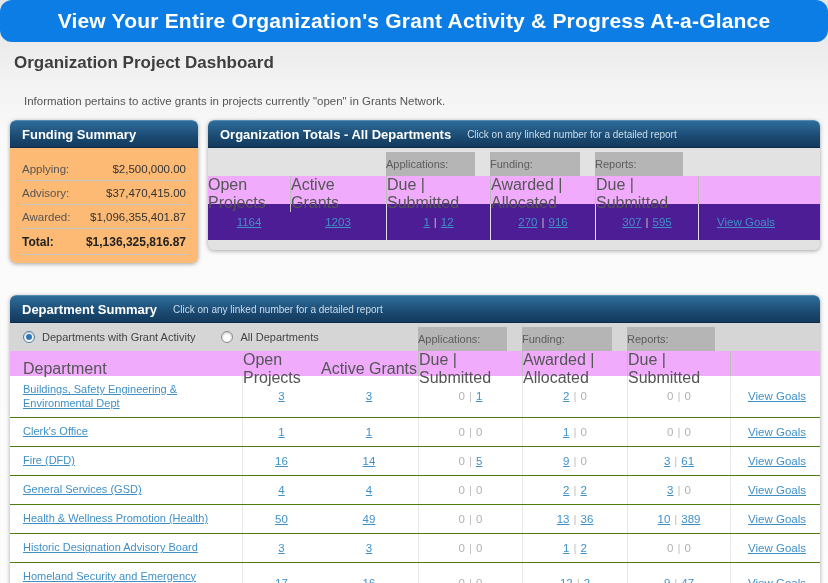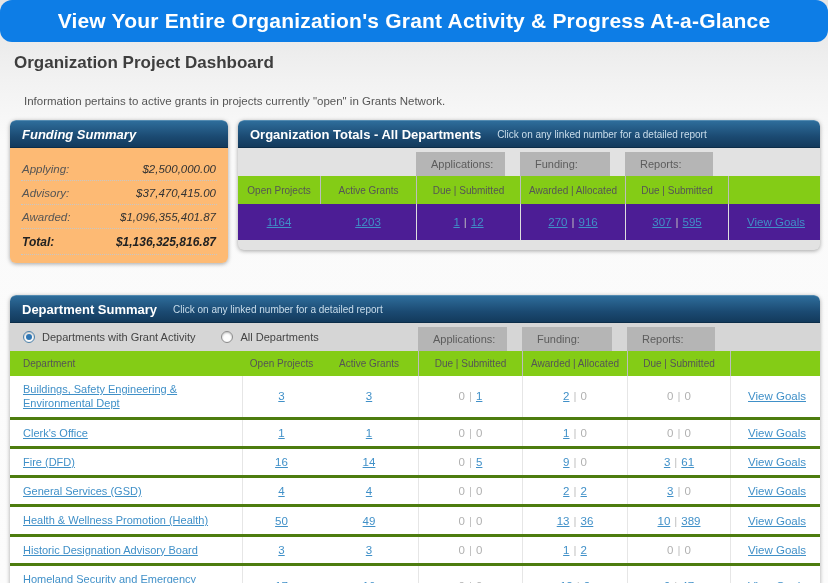--- a/index.html
+++ b/index.html
@@ -26,38 +26,38 @@
   .panel-header{
     height:28px; display:flex; align-items:center; padding:0 12px;
     background:linear-gradient(180deg,#2e6d9b 0%,#1b4a72 60%,#133a5c 100%);
     border-top:1px solid #548bb1; border-bottom:1px solid #0c2d49;
     border-radius:6px 6px 0 0; white-space:nowrap;
   }
   .panel-title{ color:#fff; font-size:13px; font-weight:700; }
   .panel-sub{ color:#c9ddeb; font-size:10px; margin-left:16px; }
 
   
-  .funding{ width:218px;font-style:italic; }
+  .funding{ width:188px; }
   .funding-body{ background:#fdba74; padding:9px 11px 8px 11px; }
   .f-row{
     display:flex; justify-content:space-between; align-items:baseline;
     padding:6px 1px 5px 1px; border-bottom:1px dotted #c6c6c6;
     font-size:11.5px;
   }
   .f-label{ color:#555; }
   .f-value{ color:#333; }
   .f-row.total .f-label, .f-row.total .f-value{ font-weight:700; color:#222; font-size:12px; }
 
   
   .group-box{
     background:#b5b5b5; color:#5c5c5c; font-size:11px;
-    display:flex; align-items:center; padding-left:15px;
+    display:flex; align-items:center; padding-left:0;
     height:24px; align-self:end; margin-right:15px;
   }
-  .col-head{ background:#84cc16; color:#555; font-size:10px; }
+  .col-head{ background:#f0abfc; color:#555; font-size:16px; }
   .col-head .cell{ display:flex; align-items:center; justify-content:center; }
   .lnk{ color:#4090c8; text-decoration:underline; cursor:pointer; }
   .muted{ color:#b1b1b1; }
   .sep{ color:#bfbfbf; padding:0 4px; }
 
   
   .orgtotals{ flex:1; }
   .og-grid{ display:grid; grid-template-columns:82px 96px 104px 105px 103px 92px; }
   .og-band{ height:28px; }
   .og-colhead{ height:28px; }
@@ -81,21 +81,21 @@
   }
   .rb.on{ border-color:#4a7fa8; }
   .rb.on::after{
     content:""; position:absolute; left:2px; top:2px; width:6px; height:6px;
     border-radius:50%; background:#2f76b4;
   }
   .dp-colhead{ height:25px; }
   .dp-colhead .cell.dept-h{ justify-content:flex-start; padding-left:13px; }
   .dp-colhead .cell.bl{ border-left:1px solid #bdbdbd; }
   .dp-body{ background:#fff; }
-  .dp-row{ min-height:29px; border-bottom:3px solid #4d7c0f; background:#fff; }
+  .dp-row{ min-height:29px; border-bottom:1px solid #4d7c0f; background:#fff; }
   .dp-row .cell{ display:flex; align-items:center; justify-content:center; font-size:11.5px; }
   .dp-row .cell.bl{ border-left:1px solid #e6e6e6; }
   .dp-row .dept-cell{
     justify-content:flex-start; text-align:left; padding:6px 10px 6px 13px;
     font-size:11px; line-height:1.3; border-right:1px solid #e6e6e6;
   }
   .dp-row .goals{ justify-content:flex-end; padding-right:14px; }
 </style>
 </head>
 <body>

